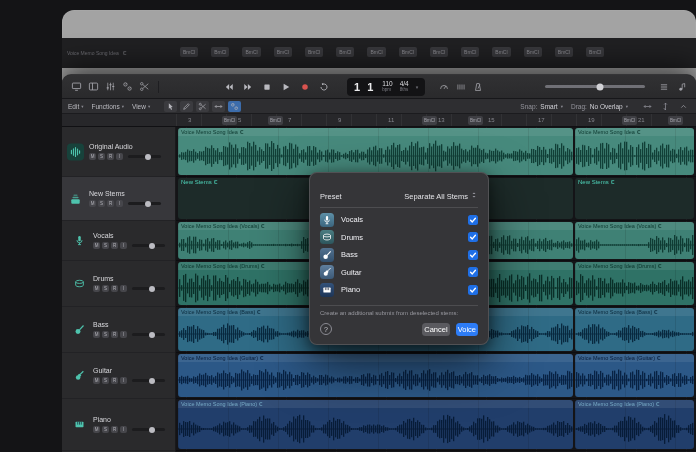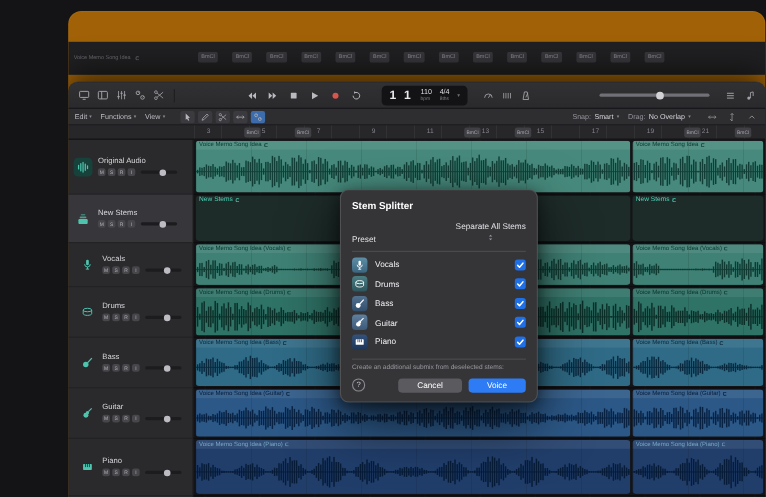--- a/index.html
+++ b/index.html
@@ -1,18 +1,18 @@
 <!DOCTYPE html>
 <html><head>
 <meta charset="utf-8">
 <style>
   *{margin:0;padding:0;box-sizing:border-box;font-family:"Liberation Sans","DejaVu Sans",sans-serif;}
   html,body{width:696px;height:452px;overflow:hidden;background:#141416;}
   .stage{position:relative;width:696px;height:452px;background:#141416;}
-  .screen{position:absolute;left:62px;top:10px;width:634px;height:442px;background:#a16207;
+  .screen{position:absolute;left:62px;top:10px;width:634px;height:442px;background:#a3a3a3;
     border-radius:12px 12px 0 0;overflow:hidden;box-shadow:inset 0 0 0 1px rgba(255,255,255,0.045);}
   
   .bg-strip{position:absolute;left:0;top:28px;width:100%;height:30px;background:#202022;}
   .bg-track-label{position:absolute;left:5px;top:12px;font-size:5px;color:#6c6c72;white-space:nowrap;display:flex;align-items:center;gap:2px;}
   .bg-chips{position:absolute;left:118px;right:2px;top:9px;display:flex;gap:13px;overflow:hidden;}
   .bg-chip{flex:0 0 auto;height:10px;padding:0 3px;background:#38383c;border-radius:2px;font-size:5px;color:#8a8a90;display:flex;align-items:center;}
   
   .lp-window{position:absolute;left:0;right:0;top:64px;bottom:0;background:#222224;border-radius:9px 9px 0 0;
     box-shadow:0 -8px 28px rgba(0,0,0,0.6);display:flex;flex-direction:column;overflow:hidden;
     border-top:1px solid rgba(255,255,255,0.09);}
@@ -77,34 +77,34 @@
   .rbadge{width:4px;height:4px;border:1px solid currentColor;border-right-color:transparent;border-radius:50%;margin-left:2px;opacity:0.75;flex:0 0 auto;}
   .rwave{position:absolute;left:0;right:0;top:8px;bottom:0;overflow:hidden;}
   .region.flat{background:#1d2b29;}
   .region.flat .rtitle{background:none;font-size:6px;}
   
   .dialog{position:absolute;left:247px;top:162px;width:180px;background:#353538;border:1px solid rgba(255,255,255,0.14);
     border-radius:8px;box-shadow:0 18px 50px rgba(0,0,0,0.65),0 4px 14px rgba(0,0,0,0.5);
     padding:9px 10px 8px;color:#e9e9ed;}
   .dlg-title{font-size:9px;font-weight:bold;color:#ffffff;}
   .dlg-preset{display:flex;align-items:flex-end;margin-top:9px;font-size:7.5px;color:#e2e2e6;}
-  .dlg-preset .val{margin-left:auto;display:flex;align-items:center;gap:2px;flex-direction:column;}
+  .dlg-preset .val{margin-left:auto;display:flex;align-items:center;gap:2px;}
   .dlg-sep{height:1px;background:rgba(255,255,255,0.12);margin:6px 0 3px;}
   .stem-row{display:flex;align-items:center;height:17.5px;}
   .stem-tile{width:14px;height:14px;border-radius:3.5px;display:flex;align-items:center;justify-content:center;flex:0 0 auto;}
   .stem-label{margin-left:7px;font-size:7.5px;color:#f0f0f4;}
   .stem-check{margin-left:auto;width:10px;height:10px;border-radius:2.5px;display:flex;align-items:center;justify-content:center;}
   .dlg-hint{font-size:6px;color:#98989f;margin:4px 0 2px;}
   .submix-row{display:flex;align-items:center;height:20px;}
   .submix-thumb{width:20px;height:14px;border-radius:2px;background:#49494d;display:flex;align-items:center;justify-content:center;}
   .submix-label{margin-left:7px;font-size:7.5px;color:#7e7e85;}
   .submix-actions{margin-left:auto;display:flex;gap:5px;opacity:0.55;}
   .dlg-footer{display:flex;align-items:center;margin-top:7px;}
   .help-btn{width:12px;height:12px;border-radius:50%;border:1px solid #8a8a92;color:#c9c9cf;font-size:7px;display:flex;align-items:center;justify-content:center;}
-  .btn{height:13px;padding:0 17px;border-radius:3.5px;font-size:7.5px;display:flex;align-items:center;color:#fff;}
+  .btn{height:13px;padding:0 2px;border-radius:3.5px;font-size:7.5px;display:flex;align-items:center;color:#fff;}
   .btn.cancel{background:#5a5a5f;margin-left:auto;}
   .btn.apply{margin-left:6px;}
 </style>
 </head>
 <body>
 
 <div class="stage">
   <div class="screen">
 
     <div class="bg-strip">
@@ -2195,21 +2195,20 @@
                     </g>
                   </svg>
                 </div>
               </div>
             </div>
           </div>
       </div>
     </div>
 
     <div class="dialog">
-      <div class="dlg-title">Stem Splitter</div>
       <div class="dlg-preset">
         <span>Preset</span>
         <span class="val">
           <span>Separate All Stems</span>
           <span id="presetCaret"><svg width="8" height="8" viewBox="0 0 16 16">
                 <path d="M5 6.2L8 3l3 3.2z" fill="#9a9aa2"></path>
                 <path d="M5 9.8L8 13l3-3.2z" fill="#9a9aa2"></path>
               </svg></span>
         </span>
       </div>

